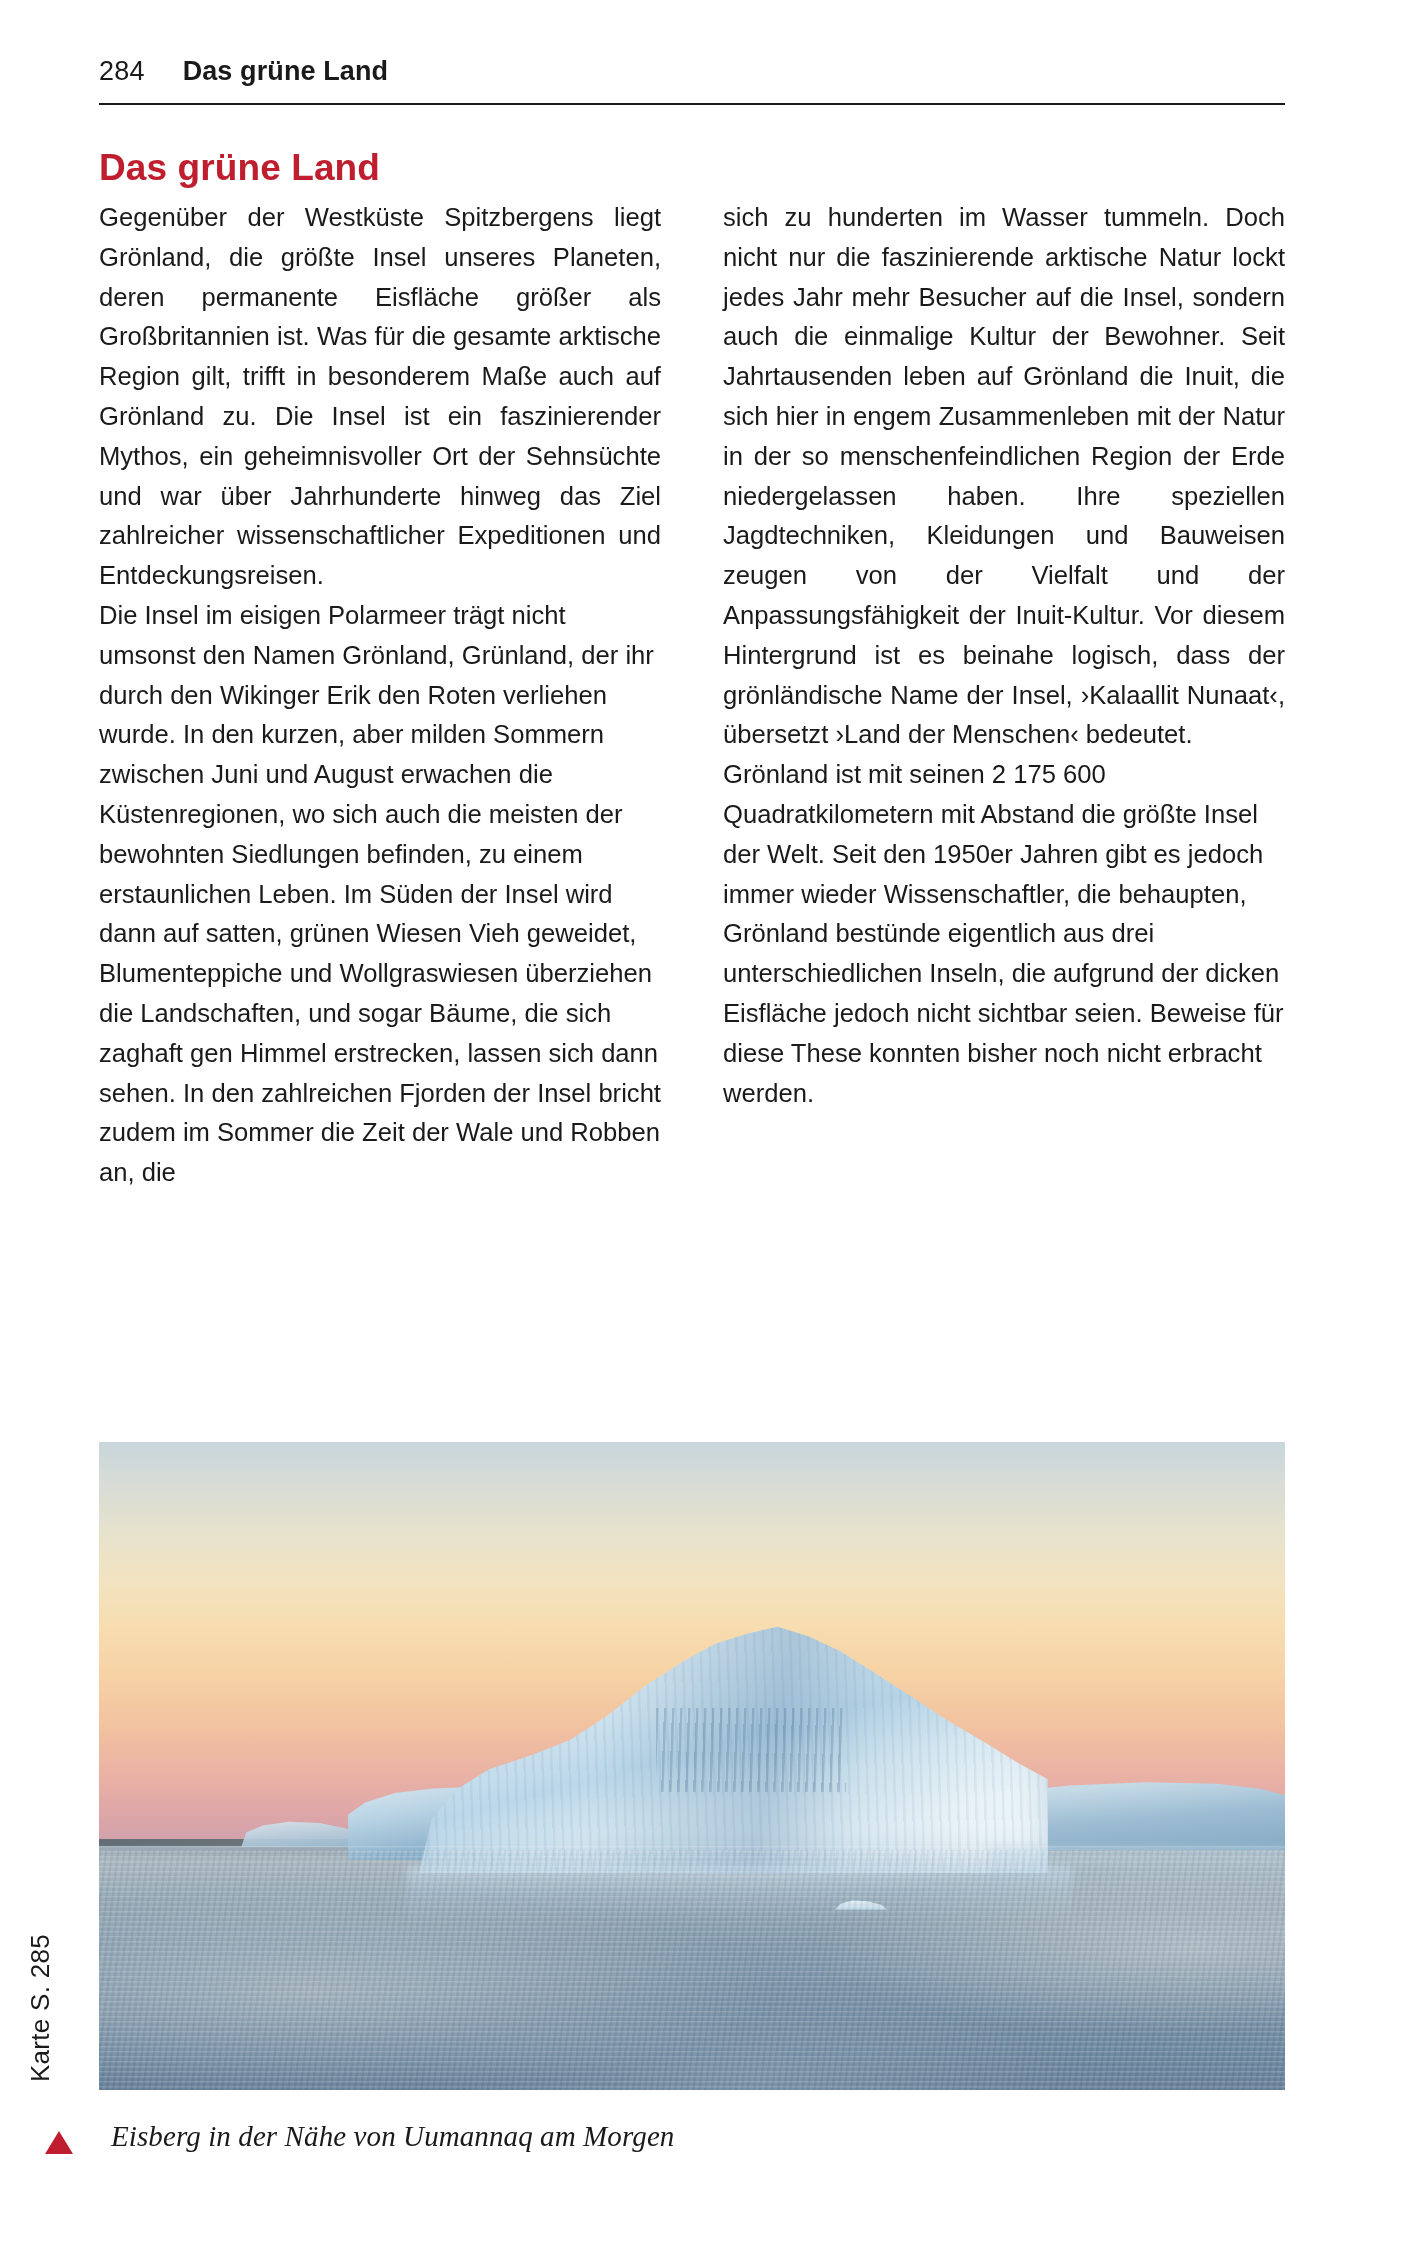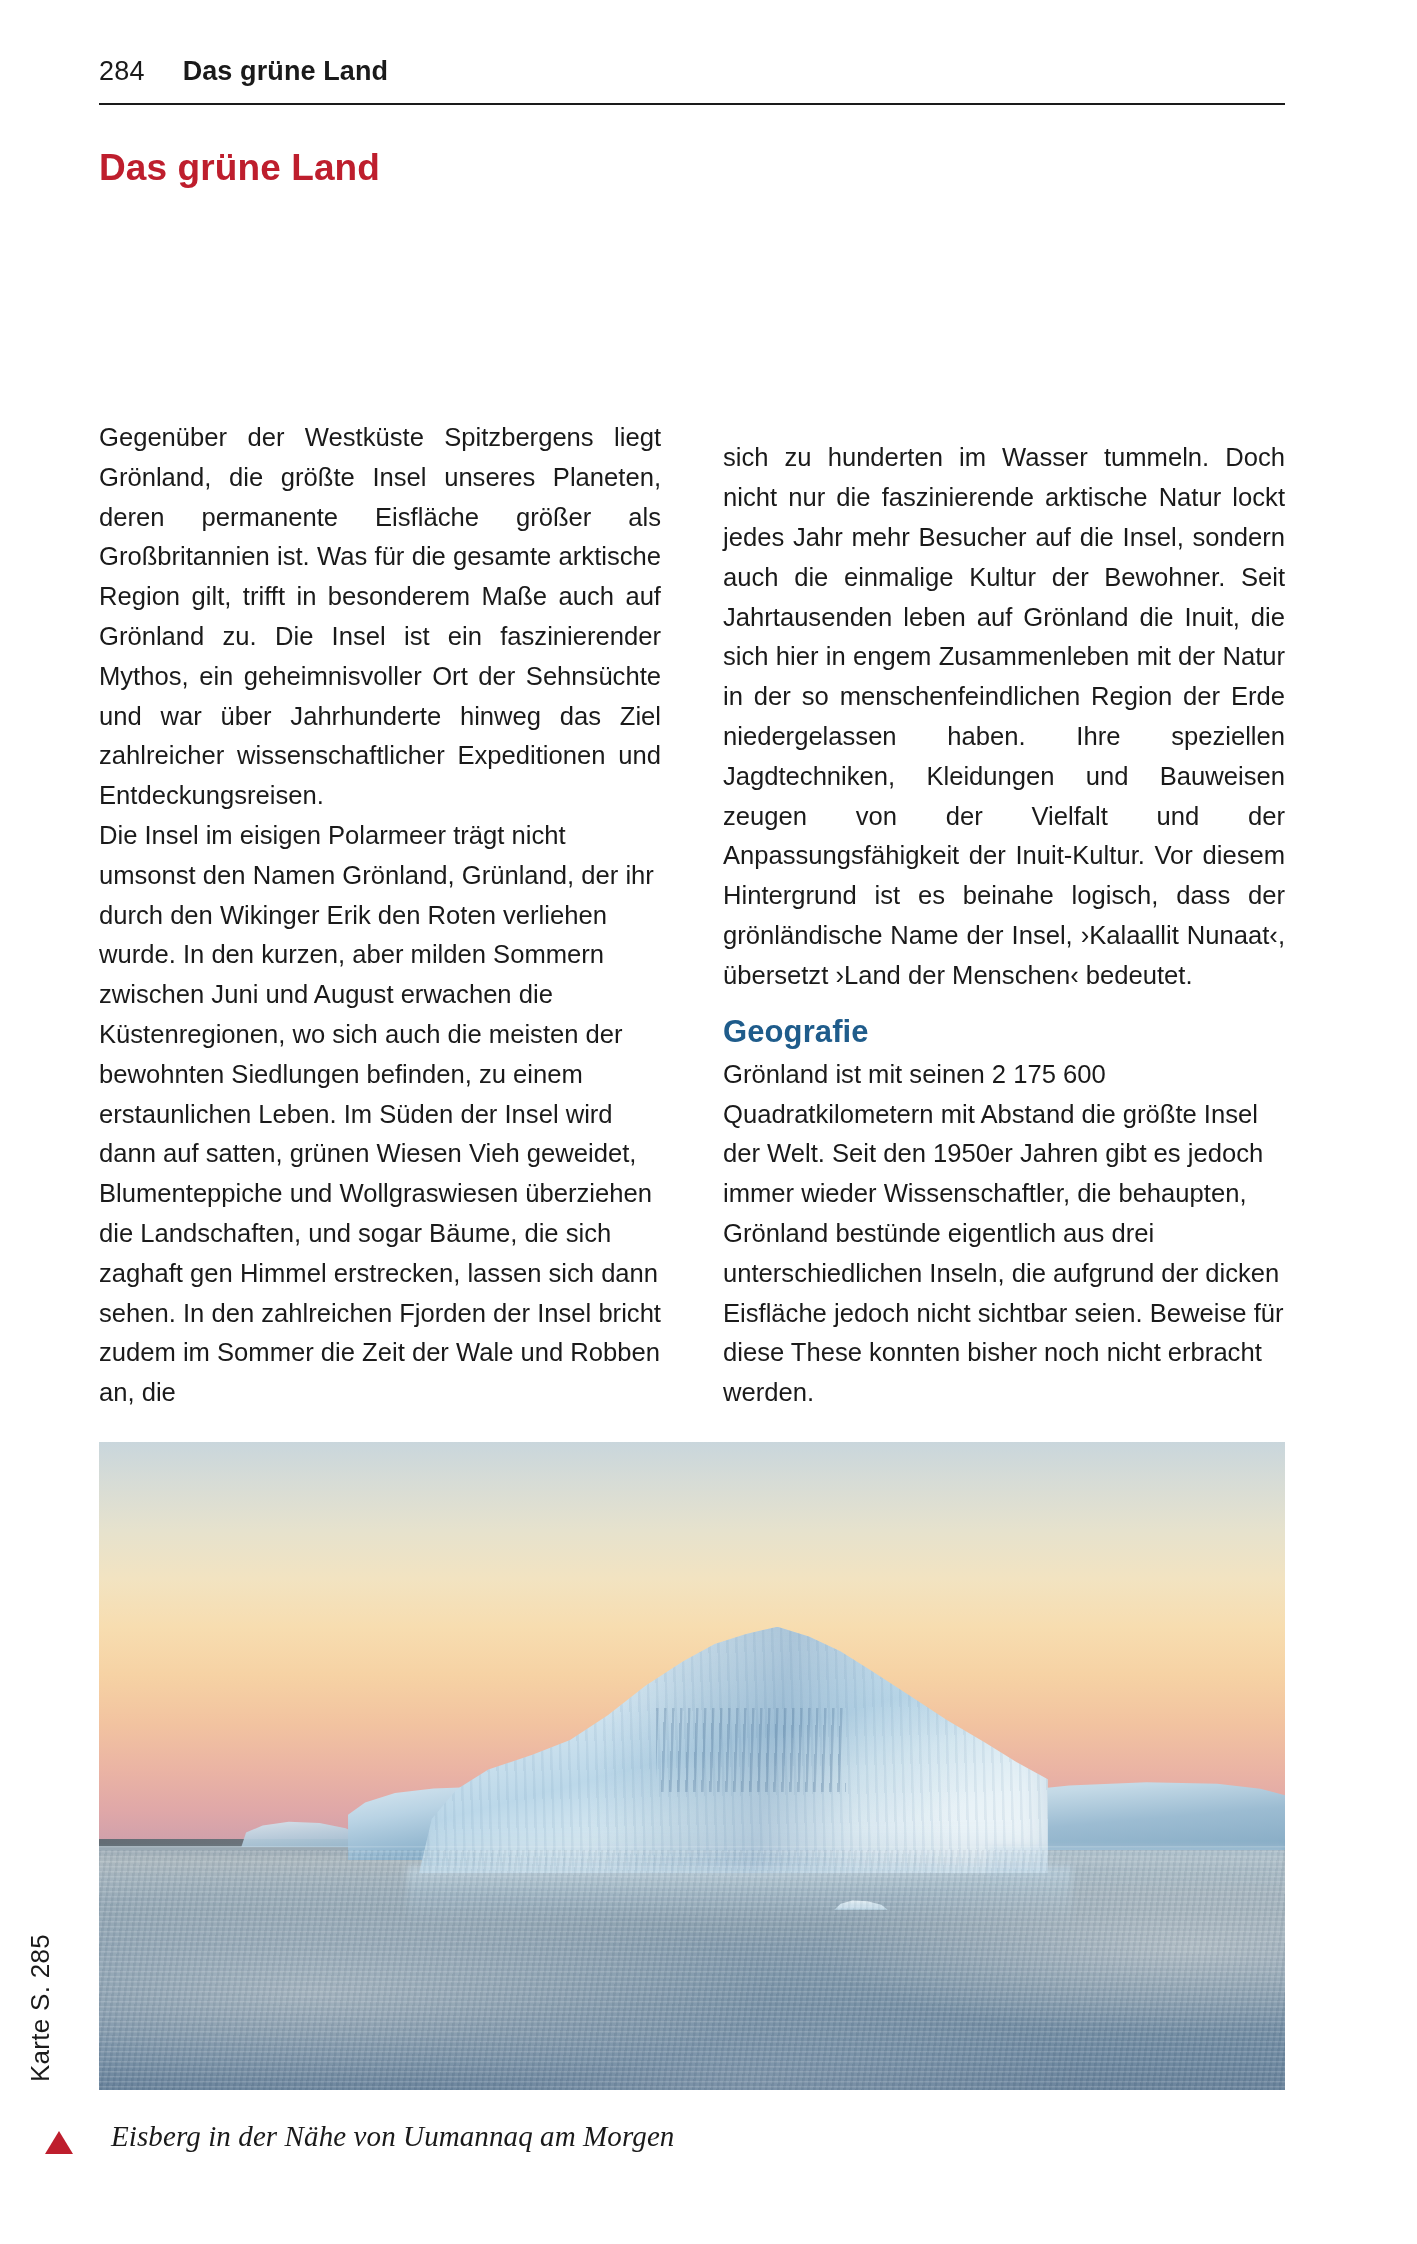--- a/index.html
+++ b/index.html
@@ -70,21 +70,20 @@
 
   
   .columns {
     position: absolute;
     left: 99px;
     top: 198px;
     width: 1186px;
     height: 1215px;
     display: flex;
     gap: 62px;
-    align-items: flex-end;
   }
   .col {
     width: 571px;
     font-size: 25.6px;
     line-height: 39.8px;
     text-align: justify;
     text-justify: inter-word;
     hyphens: manual;
     -webkit-hyphens: manual;
     color: #1a1a1a;
@@ -408,21 +407,20 @@
 
   <div class="columns">
 
     <div class="col">
       <p>Gegenüber der Westküste Spitzbergens liegt Grönland, die größte Insel unseres Planeten, deren permanente Eisfläche größer als Großbritannien ist. Was für die gesamte arktische Region gilt, trifft in besonderem Maße auch auf Grönland zu. Die Insel ist ein faszinierender Mythos, ein geheimnisvoller Ort der Sehnsüchte und war über Jahrhunderte hinweg das Ziel zahlreicher wissenschaftlicher Expeditionen und Entdeckungsreisen.</p>
       <p>Die Insel im eisigen Polarmeer trägt nicht umsonst den Namen Grönland, Grünland, der ihr durch den Wikinger Erik den Roten verliehen wurde. In den kurzen, aber milden Sommern zwischen Juni und August erwachen die Küstenregionen, wo sich auch die meisten der bewohnten Siedlungen befinden, zu einem erstaunlichen Leben. Im Süden der Insel wird dann auf satten, grünen Wiesen Vieh geweidet, Blumenteppiche und Wollgraswiesen überziehen die Landschaften, und sogar Bäume, die sich zaghaft gen Himmel erstrecken, lassen sich dann sehen. In den zahlreichen Fjorden der Insel bricht zudem im Sommer die Zeit der Wale und Robben an, die</p>
     </div>
 
     <div class="col">
       <p>sich zu hunderten im Wasser tummeln. Doch nicht nur die faszinierende arktische Natur lockt jedes Jahr mehr Besucher auf die Insel, sondern auch die einmalige Kultur der Bewohner. Seit Jahrtausenden leben auf Grönland die Inuit, die sich hier in engem Zusammenleben mit der Natur in der so menschenfeindlichen Region der Erde niedergelassen haben. Ihre speziellen Jagdtechniken, Kleidungen und Bauweisen zeugen von der Vielfalt und der Anpassungsfähigkeit der Inuit-Kultur. Vor diesem Hintergrund ist es beinahe logisch, dass der grönländische Name der Insel, ›Kalaallit Nunaat‹, übersetzt ›Land der Menschen‹ bedeutet.</p>
-      <p class="subhead">Geografie</p>
       <p>Grönland ist mit seinen 2 175 600 Quadratkilometern mit Abstand die größte Insel der Welt. Seit den 1950er Jahren gibt es jedoch immer wieder Wissenschaftler, die behaupten, Grönland bestünde eigentlich aus drei unterschiedlichen Inseln, die aufgrund der dicken Eisfläche jedoch nicht sichtbar seien. Beweise für diese These konnten bisher noch nicht erbracht werden.</p>
     </div>
 
   </div>
 
   <div class="figure">
     <div class="photo">
       <div class="sky"></div>
       <div class="land-strip"></div>
       <div class="sea"></div>

